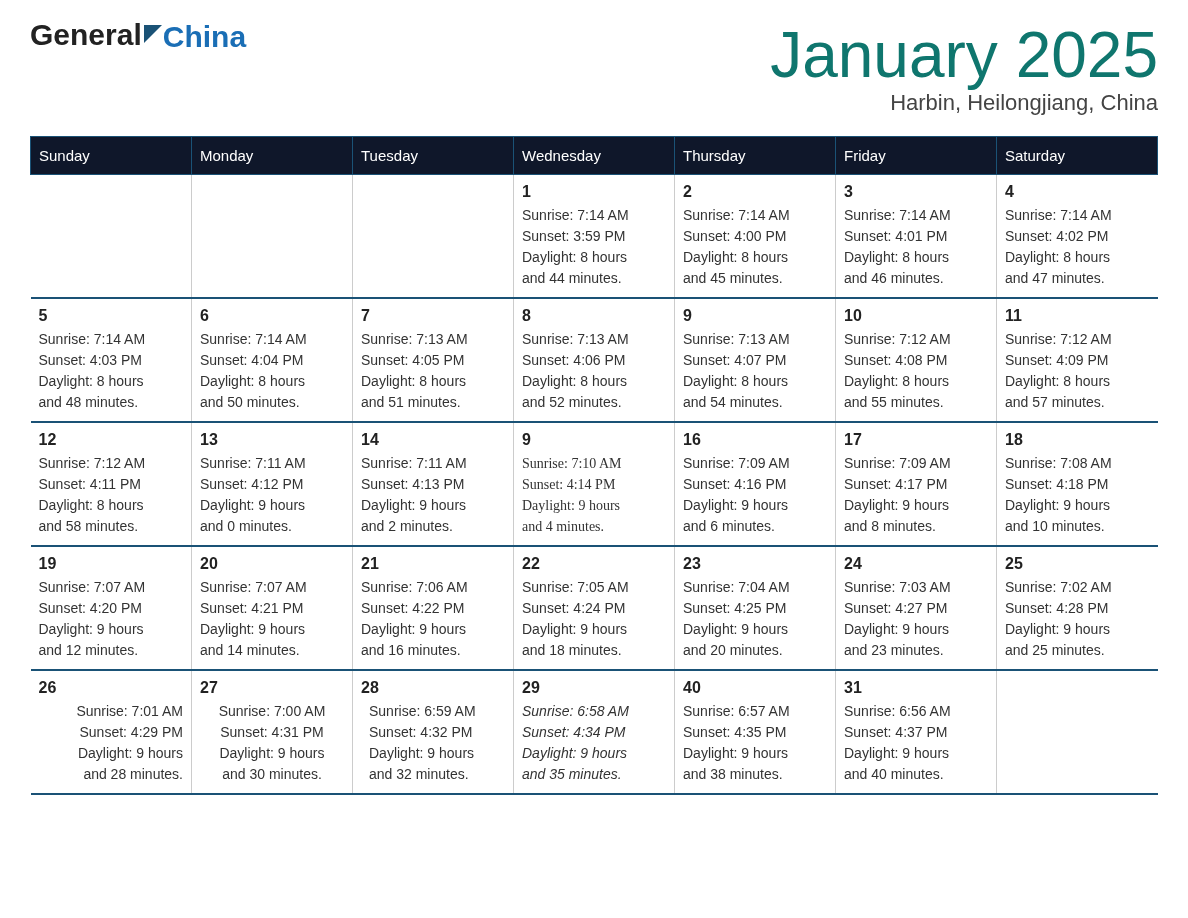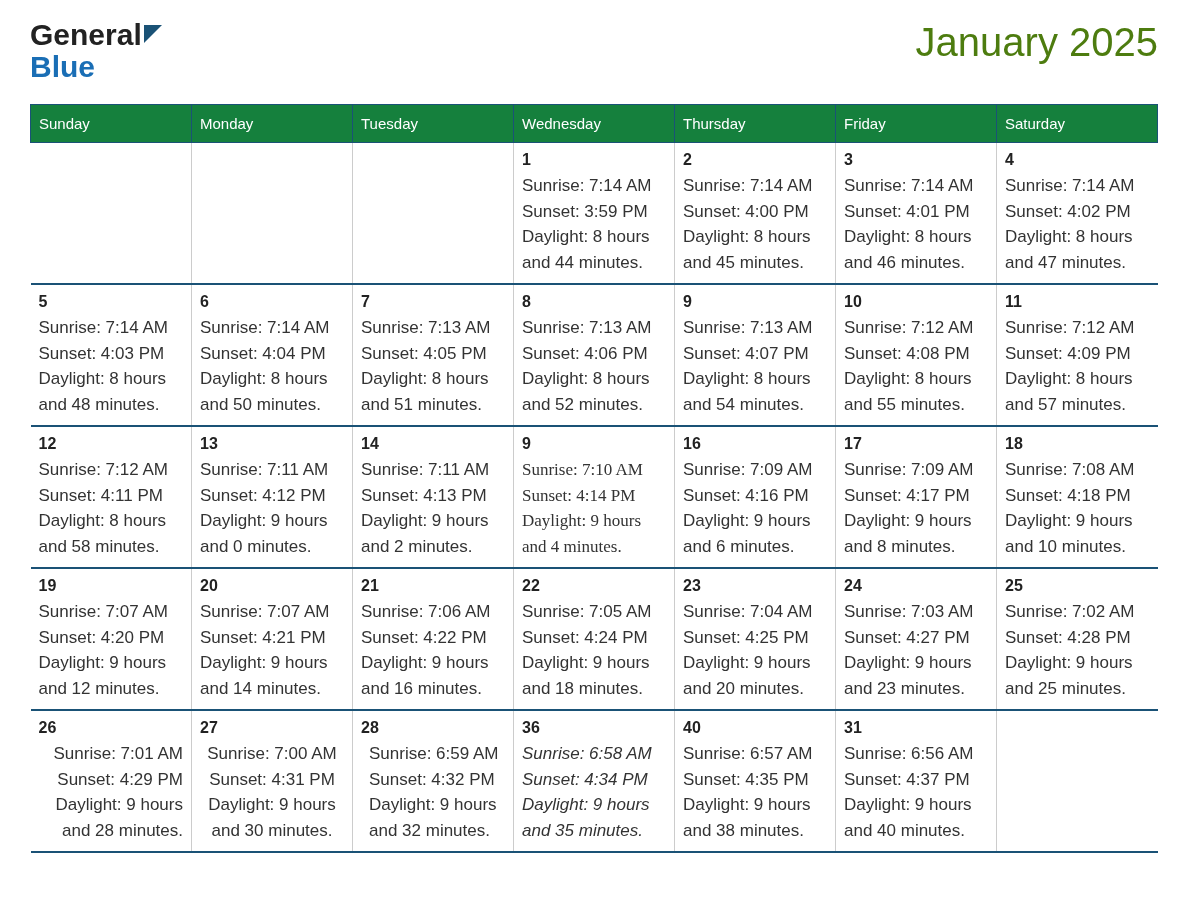--- a/index.html
+++ b/index.html
@@ -11,44 +11,44 @@
       padding: 20px 30px;
     }
     .header {
       display: flex;
       justify-content: space-between;
       align-items: flex-start;
       margin-bottom: 20px;
     }
     .logo {
       display: flex;
-      flex-direction: column;
+      flex-direction: row;
       align-items: flex-start;
     }
     .title-block {
       text-align: right;
     }
     .title-block h1 {
-      font-size: 40px;
+      font-size: 64px;
       font-weight: normal;
-      color: #4d7c0f;
+      color: #0f766e;
       line-height: 1.1;
     }
     .title-block h2 {
       font-size: 22px;
       font-weight: normal;
       color: #444;
     }
     table {
       width: 100%;
       border-collapse: collapse;
       table-layout: fixed;
     }
     thead tr th {
-      background-color: #15803d;
+      background-color: #0f172a;
       color: #fff;
       padding: 10px 8px;
       font-size: 15px;
       font-weight: normal;
       text-align: left;
       border: 1px solid #1a5276;
     }
     tbody tr {
       border-bottom: 2px solid #1a5276;
     }
@@ -64,21 +64,21 @@
     tbody tr td:last-child {
       border-right: none;
     }
     .day-num {
       font-size: 16px;
       font-weight: bold;
       margin-bottom: 4px;
       display: block;
     }
     .day-info {
-      font-size: 17px;
+      font-size: 14px;
       color: #333;
       line-height: 1.5;
     }
     tbody tr td.empty {
       background: #fff;
     }
   </style>
 </head>
 <body>
 
@@ -86,25 +86,26 @@
   <div class="logo">
   <div style="display:flex; align-items:flex-end; line-height:1;">
     <span style="font-size:30px; font-weight:bold; color:#222; font-family:Arial,sans-serif;">General</span>
     <span style="display:inline-block; margin: 0 1px 4px 2px;">
       <svg width="18" height="18" viewBox="0 0 18 18">
         <polygon points="0,0 18,0 0,18" fill="#1a5276"></polygon>
       </svg>
     </span>
   </div>
   <div>
-    <span style="font-size:30px; font-weight:bold; color:#1a6eb5; font-family:Arial,sans-serif;">Blue</span>
+    <span style="font-size:30px; font-weight:bold; color:#1a6eb5; font-family:Arial,sans-serif;">China</span>
   </div>
 </div>
   <div class="title-block">
     <h1>January 2025</h1>
+    <h2>Harbin, Heilongjiang, China</h2>
   </div>
 </div>
 
 <table>
   <thead>
     <tr>
     <th>Sunday</th>
         <th>Monday</th>
         <th>Tuesday</th>
         <th>Wednesday</th>
@@ -316,21 +317,21 @@
 and 30 minutes.</div>
         </td>
         <td>
           <span class="day-num">28</span>
           <div class="day-info" style="white-space: pre-line; margin-left: 8px;">Sunrise: 6:59 AM
 Sunset: 4:32 PM
 Daylight: 9 hours
 and 32 minutes.</div>
         </td>
         <td>
-          <span class="day-num">36</span>
+          <span class="day-num">29</span>
           <div class="day-info" style="white-space: pre-line; font-style: italic;">Sunrise: 6:58 AM
 Sunset: 4:34 PM
 Daylight: 9 hours
 and 35 minutes.</div>
         </td>
         <td>
           <span class="day-num">40</span>
           <div class="day-info" style="white-space: pre-line;">Sunrise: 6:57 AM
 Sunset: 4:35 PM
 Daylight: 9 hours

